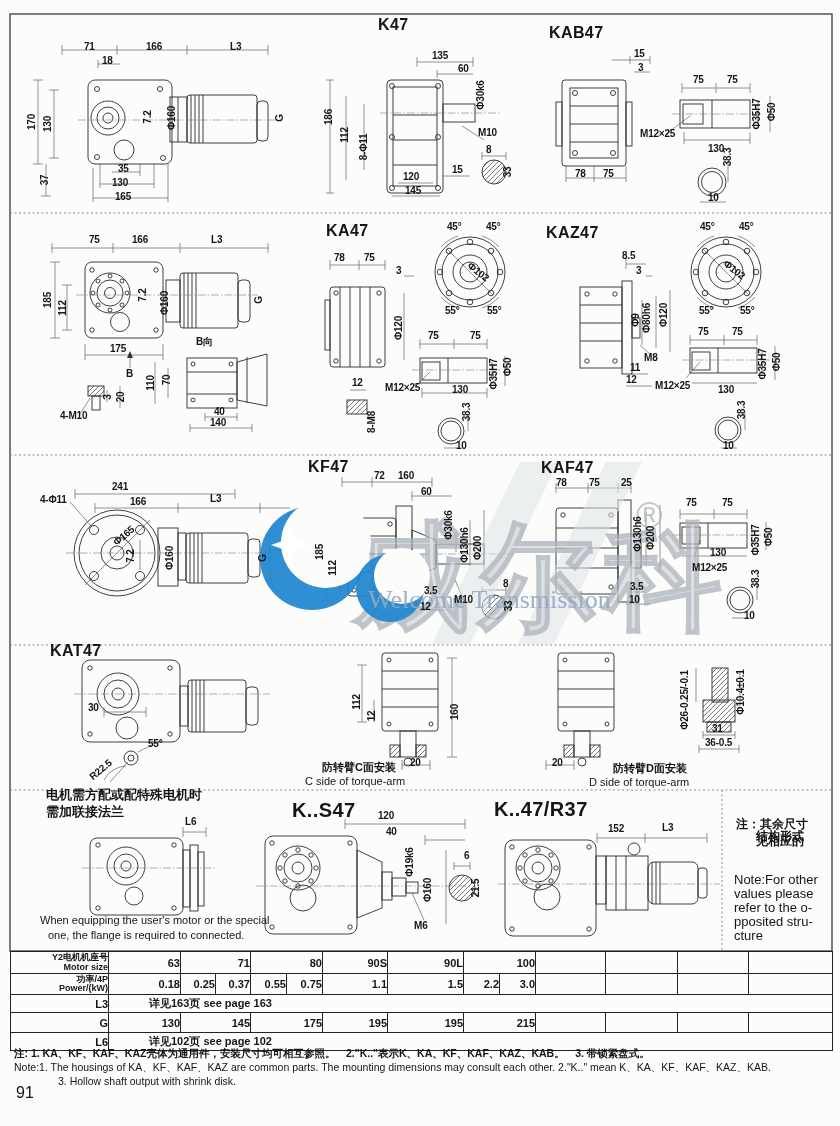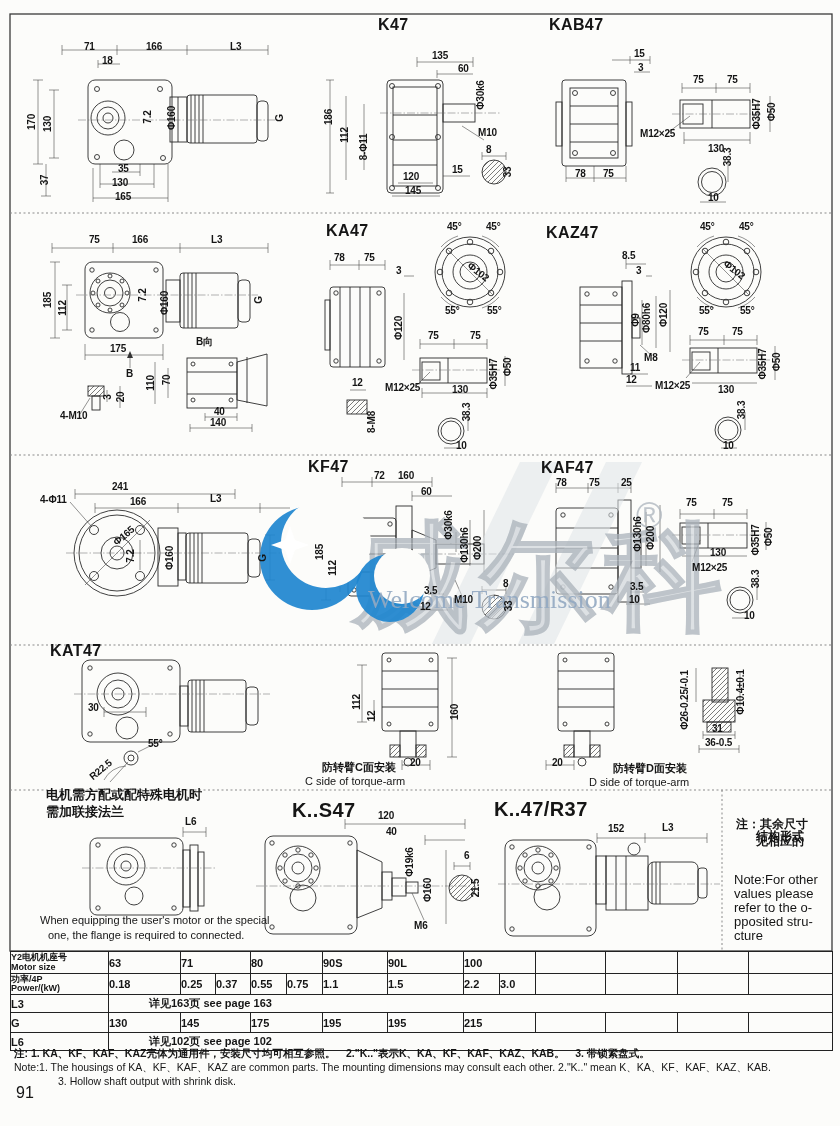--- a/index.html
+++ b/index.html
@@ -17,21 +17,21 @@
   .d1{transform:rotate(-40deg)}
   .d2{transform:rotate(38deg)}
   .t{position:absolute;font-size:16px;font-weight:700;letter-spacing:.4px;white-space:nowrap}
   .t2{font-size:20px}
   .cnb{position:absolute;font-weight:700;font-size:13px;white-space:nowrap}
   .cap{position:absolute;font-size:11px;font-weight:700;white-space:nowrap}
   .cape{position:absolute;font-size:11px;font-weight:400;white-space:nowrap}
   .nb-cn{position:absolute;font-size:12px;font-weight:700;white-space:nowrap}
   .nb-en{position:absolute;font-size:13px;font-weight:400;white-space:nowrap}
   #dims-table{position:absolute;left:10px;top:951px;width:822px;border-collapse:collapse;table-layout:fixed;font-size:11px}
-  #dims-table td{border:1px solid #222;text-align:left;padding:0;overflow:hidden;height:17px}
+  #dims-table td{border:1px solid #222;text-align:right;padding:0;overflow:hidden;height:17px}
   #dims-table .lblc div{font-size:9px;line-height:9.5px;font-weight:700}
   #dims-table .one{font-weight:700;font-size:11px}
   #dims-table .spanL{text-align:left;padding-left:40px;font-weight:700}
   #foot{position:absolute;left:14px;top:1046px;width:818px;font-size:10.5px;line-height:14px;white-space:nowrap}
   #foot .f1{font-weight:700}
   #foot .f3{padding-left:44px}
   #pgnum{position:absolute;left:16px;top:1084px;font-size:16px}
 </style>
 </head>
 <body>
@@ -411,21 +411,21 @@
     <circle cx="402" cy="576" r="28" fill="#fcfcfa"></circle>
     <path fill="#ffffff" d="M290,526 L295,540 L309,545 L295,550 L290,564 L285,550 L271,545 L285,540 Z"></path>
     <text x="368" y="608" font-size="26" fill="#93a9c2" opacity="0.9" font-family="Liberation Serif,serif">Welcome Transmission</text>
     <text x="636" y="528" font-size="36" fill="#b0b8c0" opacity="0.8">®</text>
   </g>
 </svg>
 
 <div id="labels">
 
   <span class="t" style="left:378px;top:16px">K47</span>
-  <span class="t" style="left:549px;top:16px">KAB47</span>
+  <span class="t" style="left:549px;top:24px">KAB47</span>
   <span class="t" style="left:326px;top:222px">KA47</span>
   <span class="t" style="left:546px;top:224px">KAZ47</span>
   <span class="t" style="left:308px;top:458px">KF47</span>
   <span class="t" style="left:541px;top:459px">KAF47</span>
   <span class="t" style="left:50px;top:642px">KAT47</span>
   <span class="t t2" style="left:292px;top:799px">K..S47</span>
   <span class="t t2" style="left:494px;top:798px">K..47/R37</span>
 
   <b style="left:84px;top:41px">71</b>
   <b style="left:146px;top:41px">166</b>

